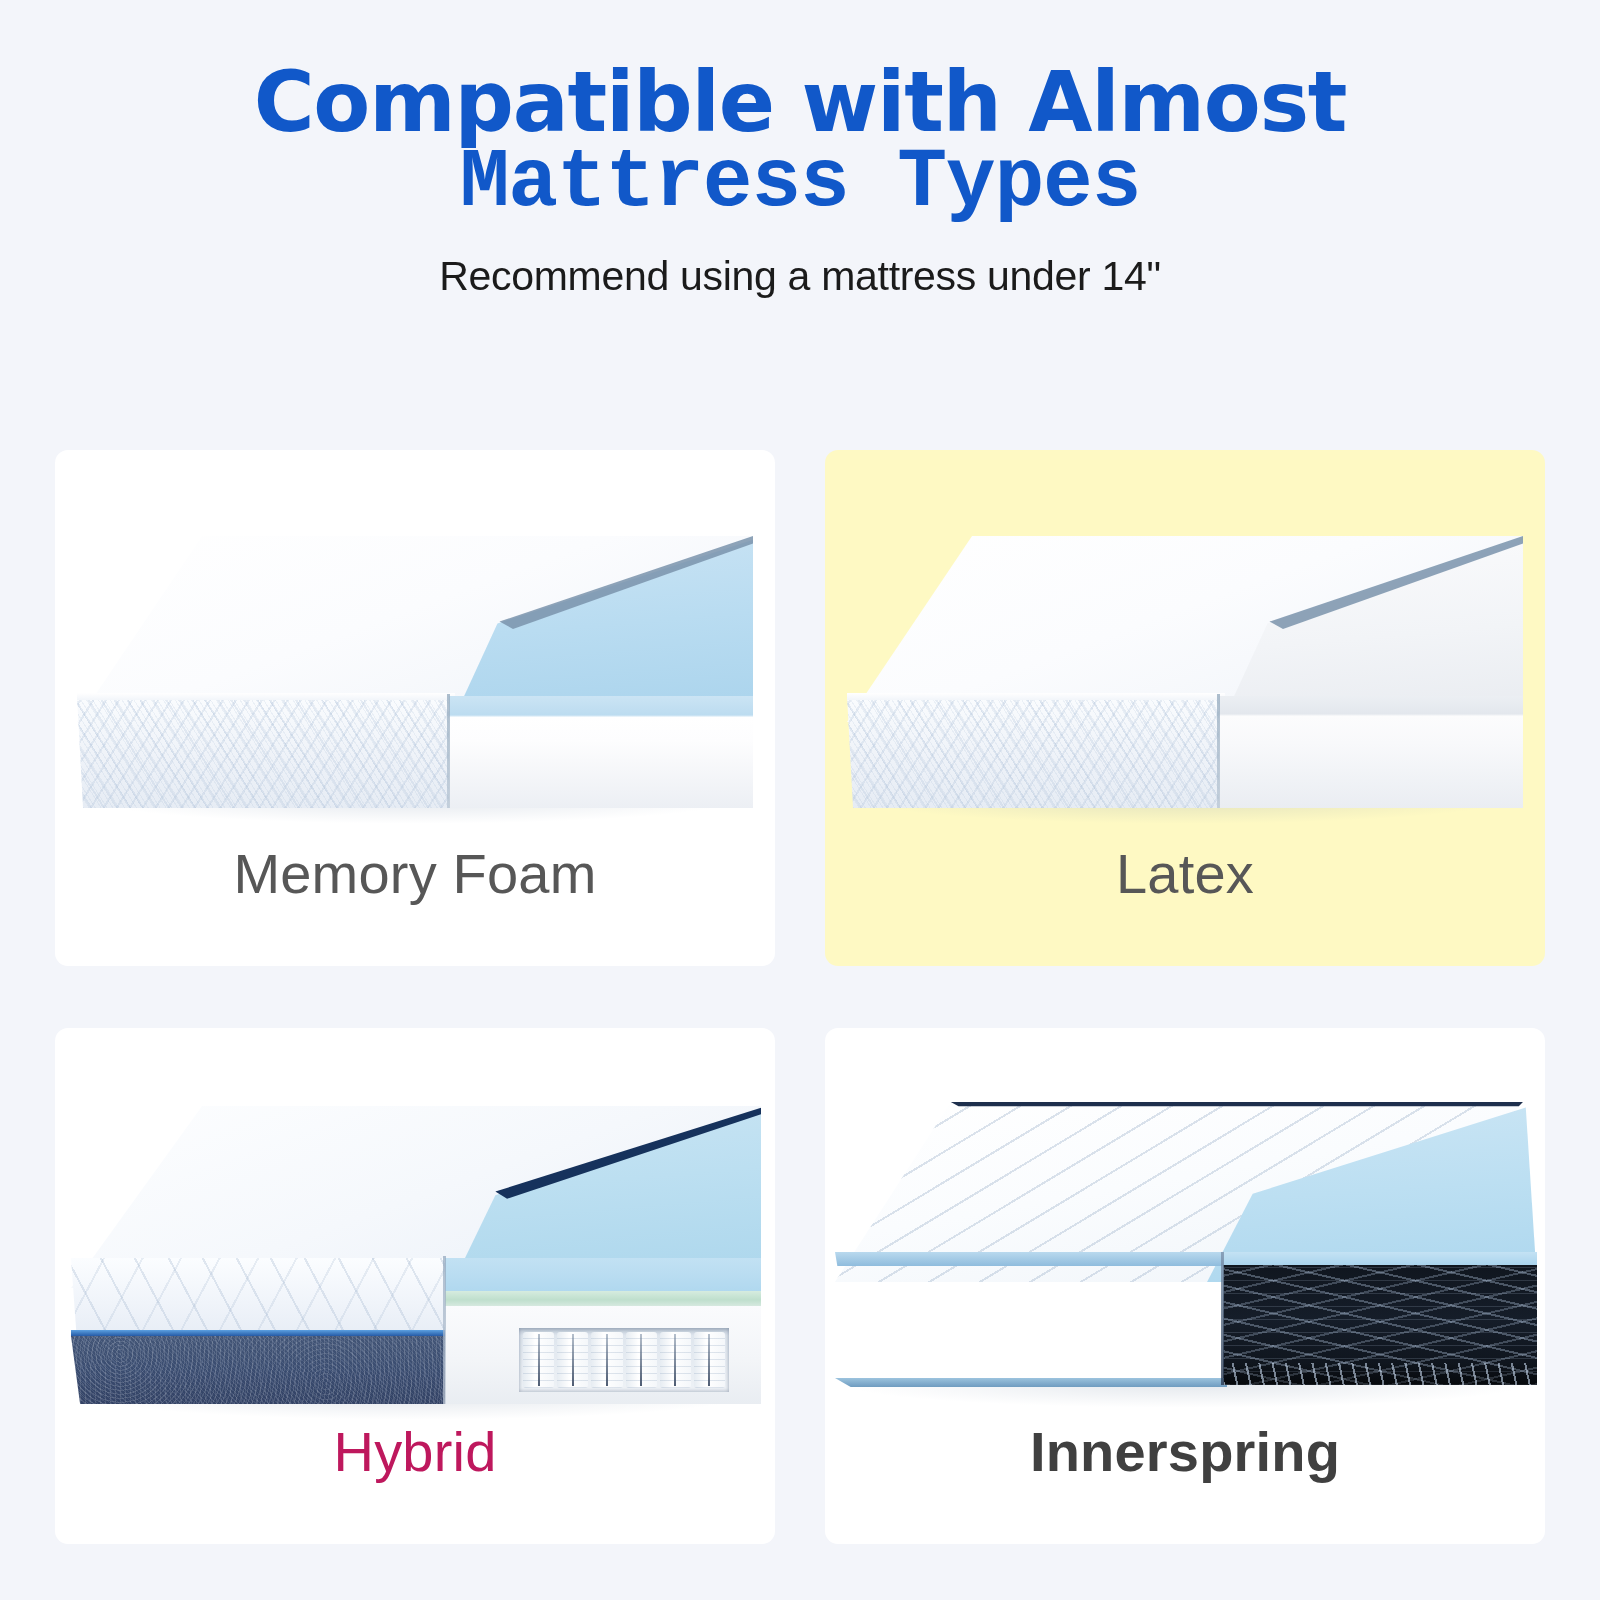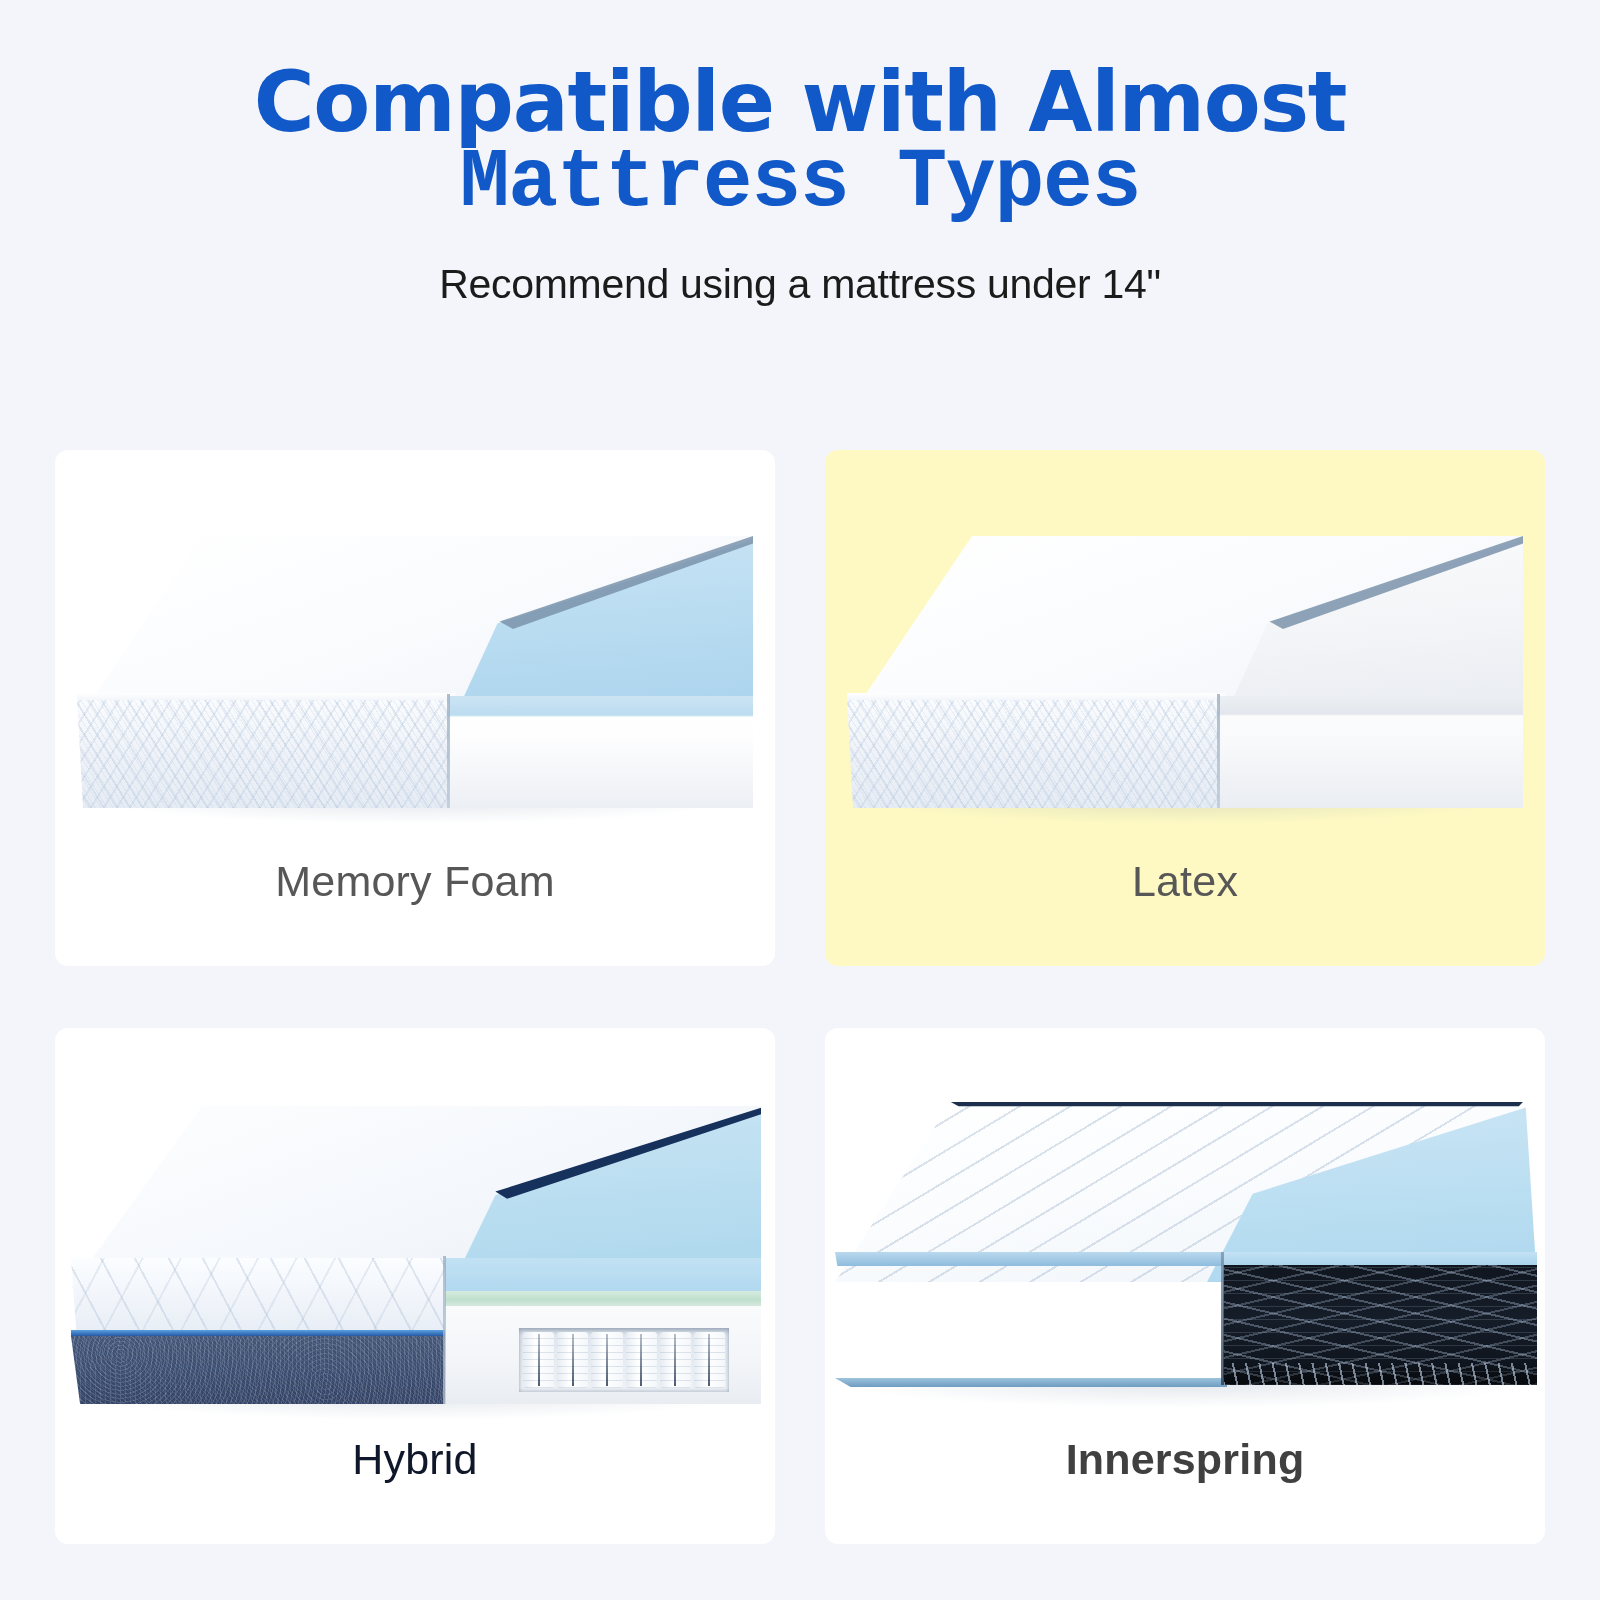--- a/index.html
+++ b/index.html
@@ -17,21 +17,21 @@
     margin:0;padding-top:62px;
     font-size:83px;line-height:0.98;
     font-weight:bold;
     letter-spacing:-1.2px;
     color:#1158c9;
     font-family:"DejaVu Sans","Liberation Sans",sans-serif;
     -webkit-font-smoothing:antialiased;
   }
   .title .l2{display:block;font-family:Liberation Mono, monospace;}
   .subtitle{
-    margin:8px;padding-top:28px;
+    margin:0;padding-top:28px;
     font-size:41px;font-weight:400;
     color:#1b1b1b;
     letter-spacing:-0.3px;
     font-family:"Liberation Sans",sans-serif;
   }
 
   
   .grid{
     position:absolute;left:55px;top:450px;
     width:1490px;height:1094px;
@@ -45,21 +45,21 @@
     background:#ffffff;
     border-radius:13px;
     overflow:hidden;
   }
   .stage{
     position:absolute;left:0;top:0;width:720px;height:390px;
   }
   .caption{
     position:absolute;left:0;right:0;bottom:60px;
     text-align:center;
-    font-size:43px;
+    font-size:56px;
     color:#575757;
     letter-spacing:0.2px;
     font-family:"Liberation Sans",sans-serif;
     font-weight:400;
   }
 
   
   .matt{position:absolute;}
 
   
@@ -345,21 +345,21 @@
               <div class="coil"></div>
               <div class="coil"></div>
               <div class="coil"></div>
               <div class="coil"></div>
               <div class="coil"></div>
             </div>
           </div>
           <div class="seam"></div>
         </div>
       </div>
-      <div class="caption" style="color: #0f172a;">Hybrid</div>
+      <div class="caption" style="color: #be185d;">Hybrid</div>
     </div>
 
     <div class="card" style="background: rgb(255, 255, 255);">
       <div class="stage">
         <div class="matt is">
           <div class="shadow"></div>
           <div class="top-cover"></div>
           <div class="top-core"></div>
           <div class="top-rim"></div>
           <div class="edge-band"></div>

